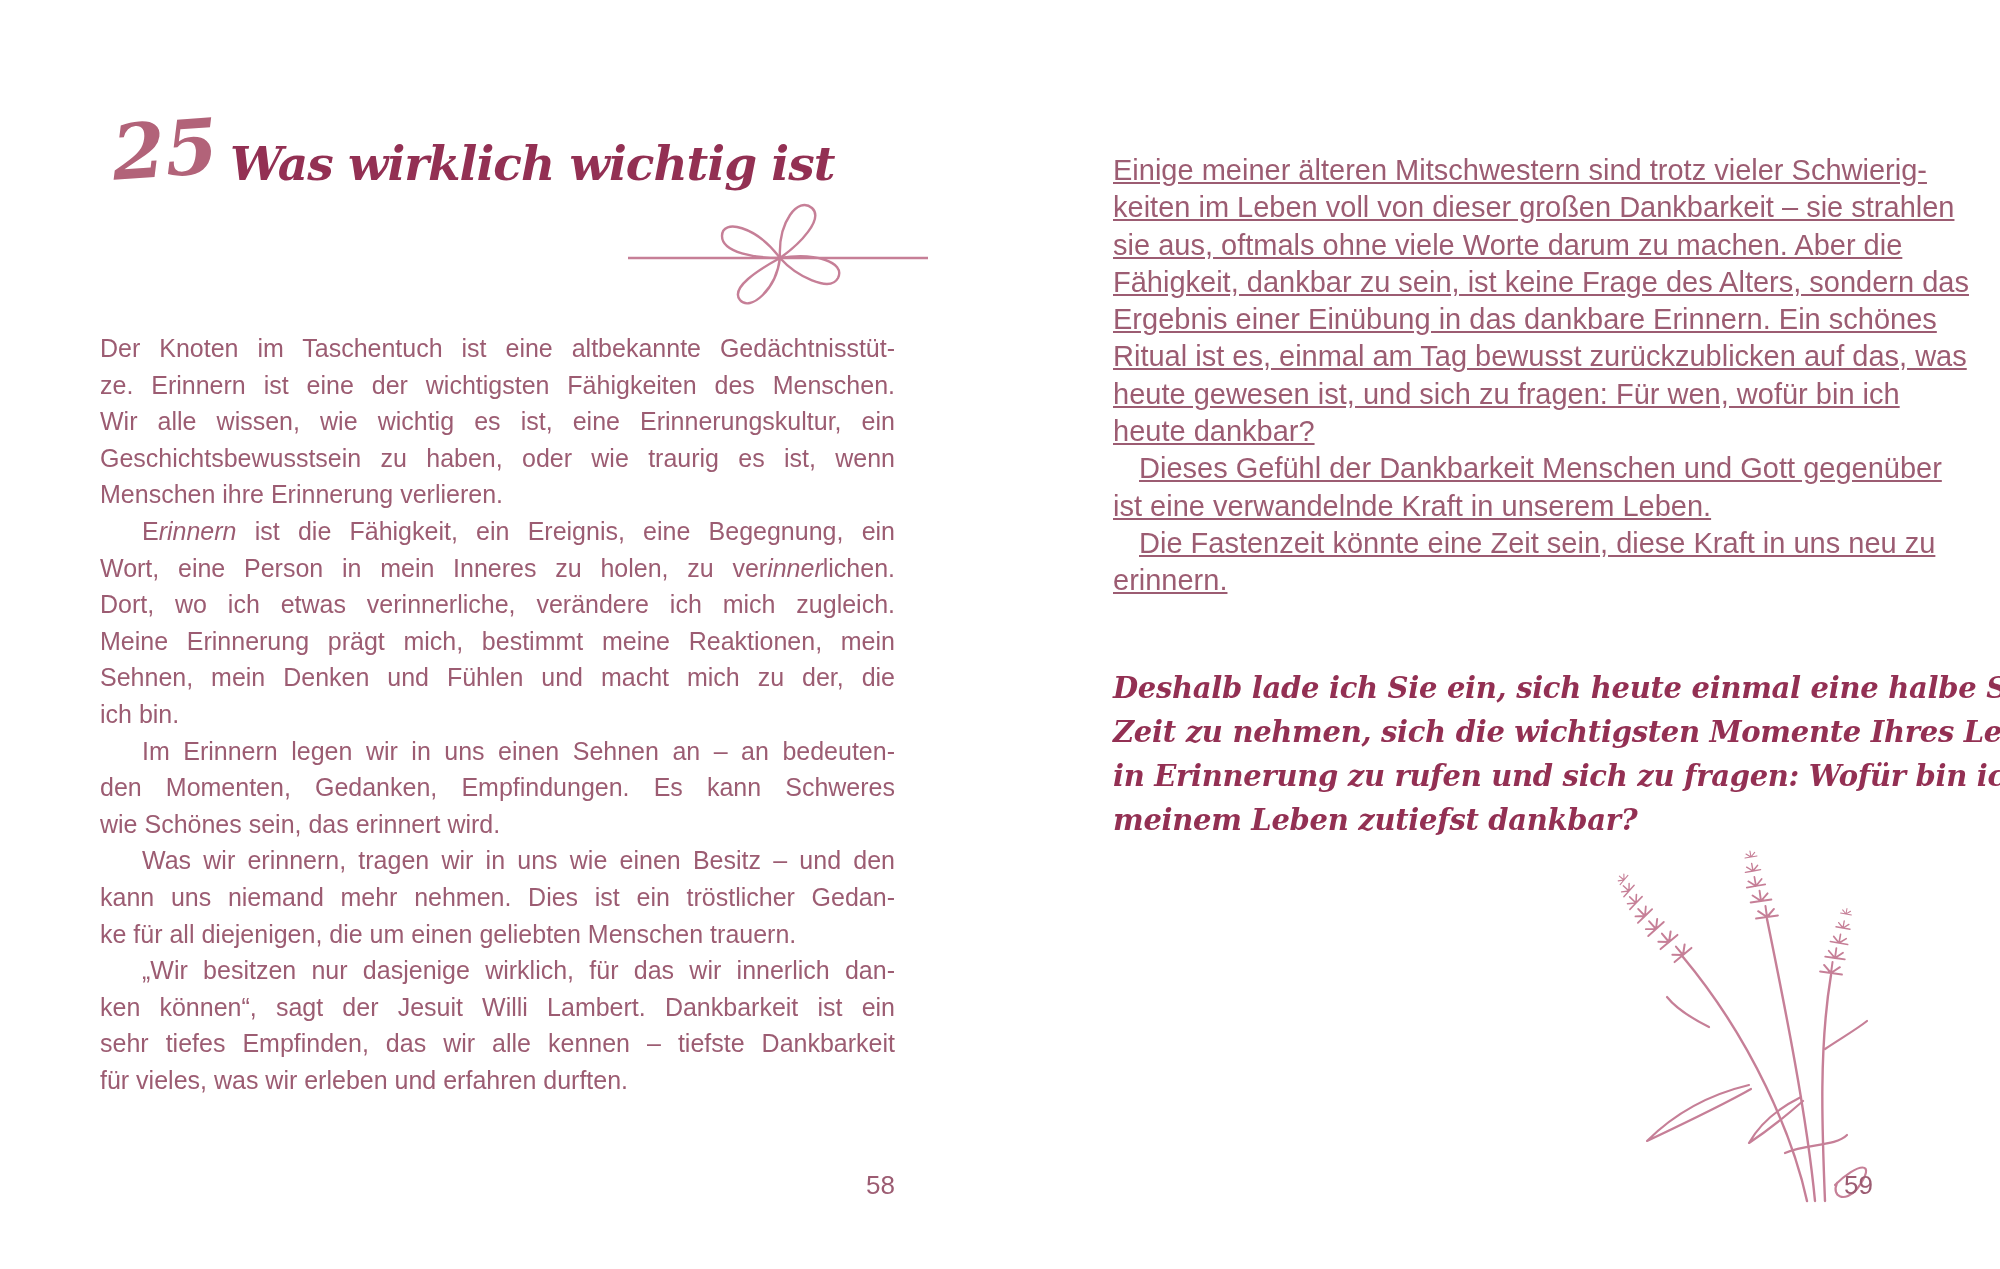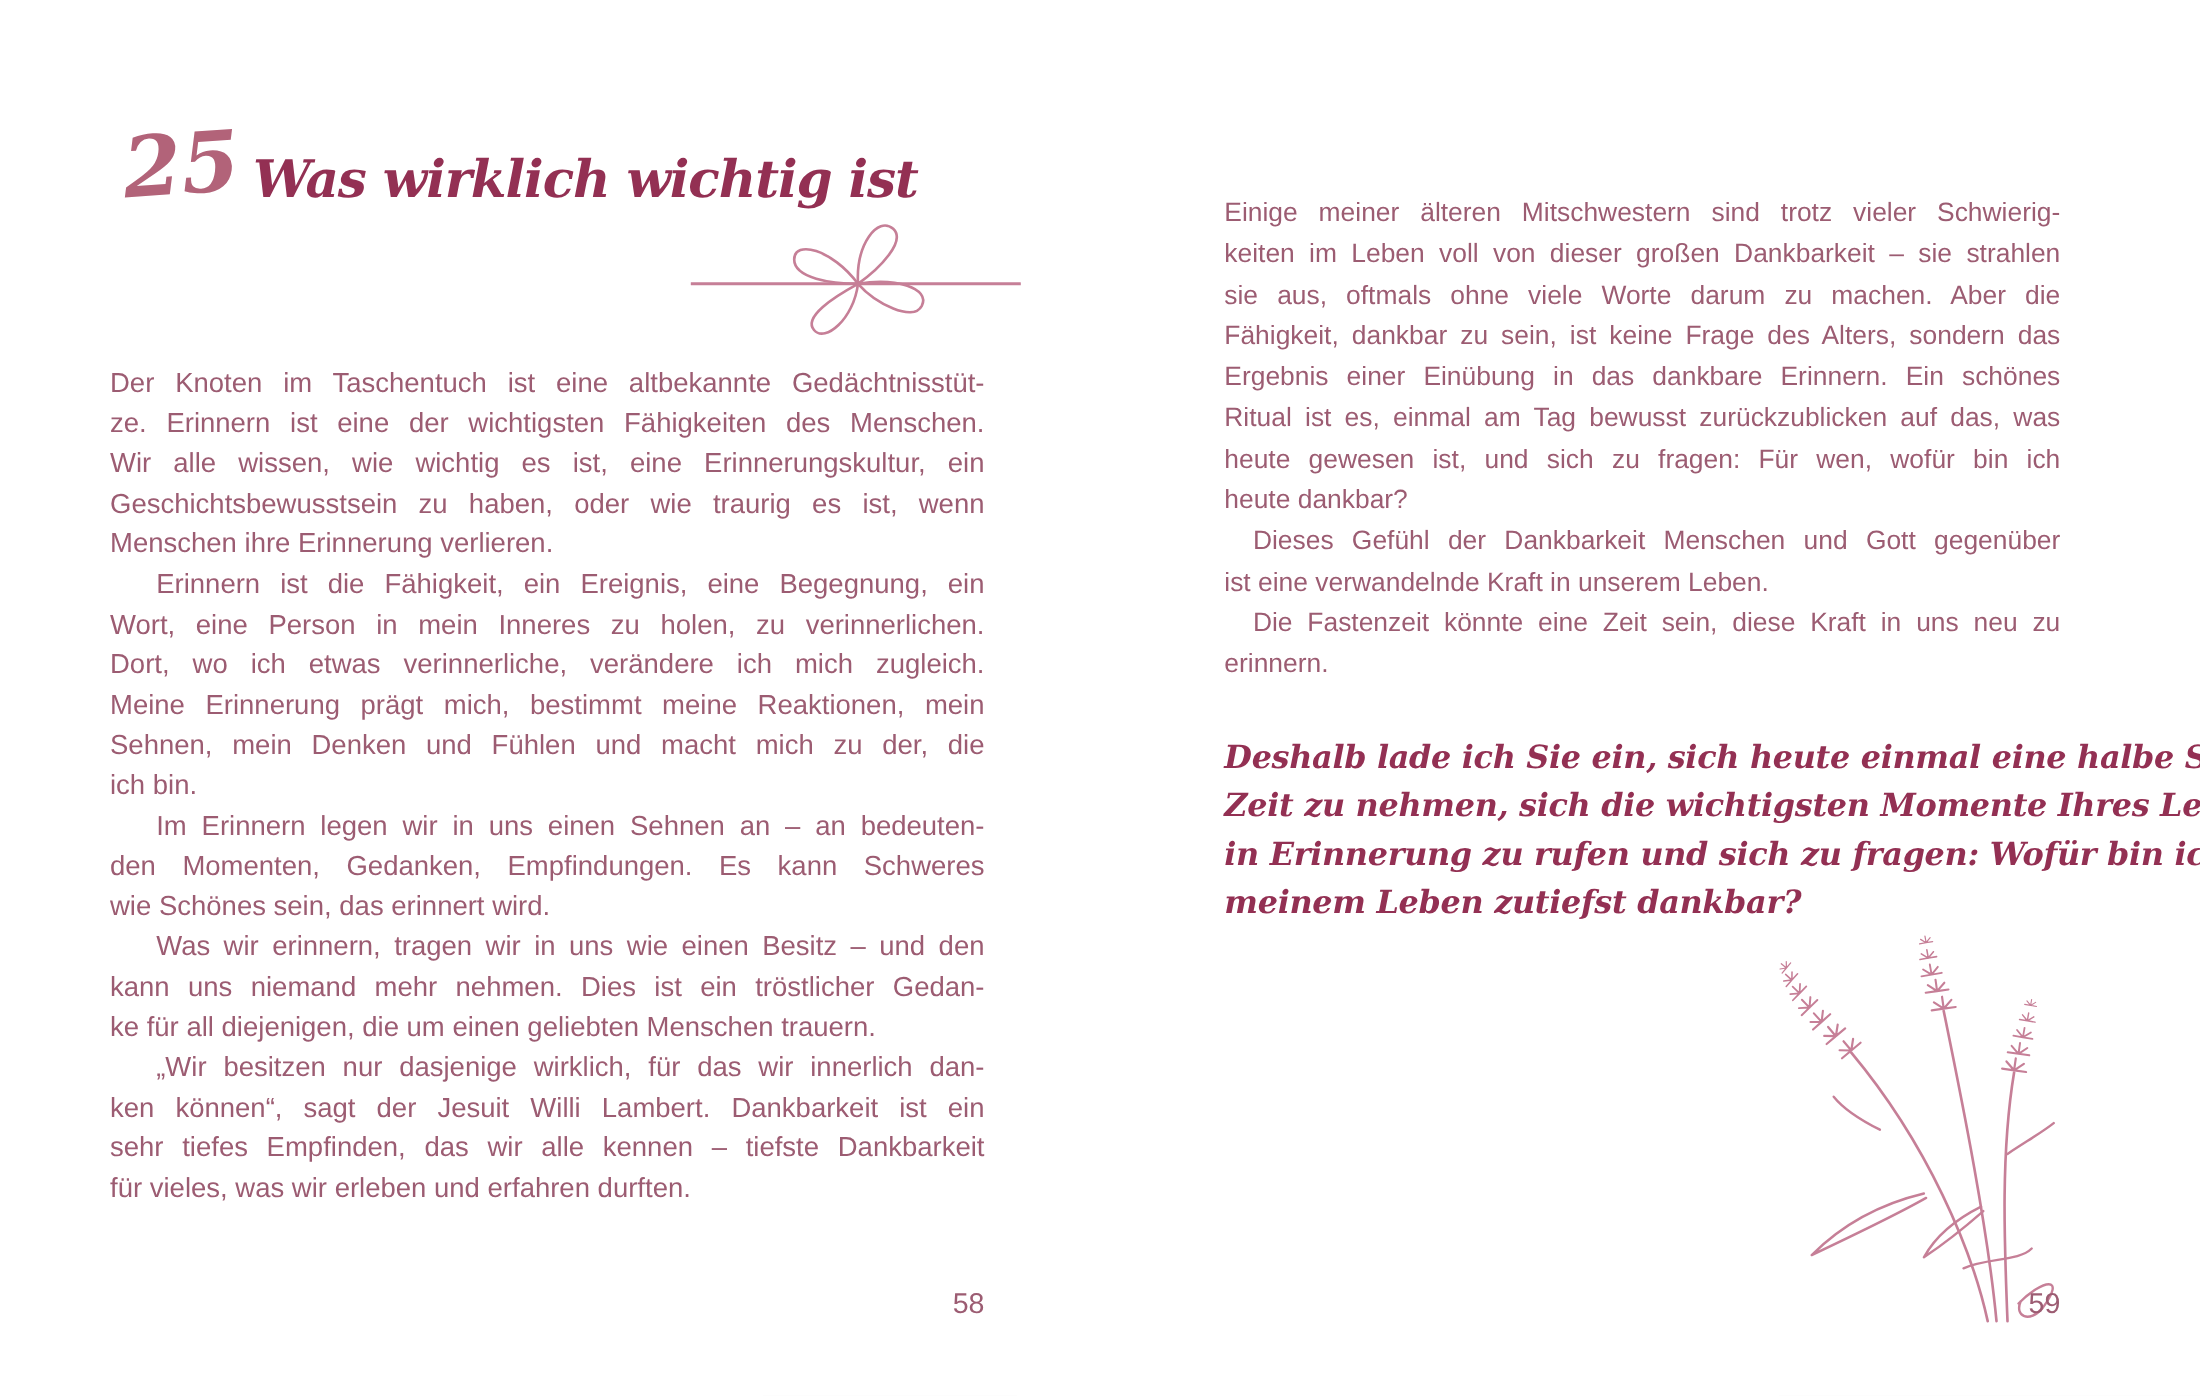--- a/index.html
+++ b/index.html
@@ -22,24 +22,24 @@
   }
   .chaptitle{
     position:absolute;left:214px;top:122px;margin:16px;font-family:"DejaVu Serif",serif;
     font-style:italic;font-weight:600;font-size:47px;line-height:1.1;
     color:var(--accent-script);letter-spacing:-1px;white-space:nowrap;
   }
   
   .col{position:absolute;color:var(--body-text);}
   .col .line{text-align:justify;text-align-last:justify;white-space:nowrap;}
   .col .line.end{text-align:right;text-align-last:left;}
-  .col .line .it{}
+  .col .line .it{font-style:italic;}
   #left-body{left:100px;top:330px;width:795px;font-size:25px;line-height:36.6px;}
   #left-body .line.indent{padding-left:42px;}
-  #right-body{left:1113px;top:175px;width:760px;font-size:24px;line-height:37.3px;}
+  #right-body{left:1113px;top:152px;width:760px;font-size:29px;line-height:37.3px;text-decoration:underline;}
   #right-body .line.indent{padding-left:26px;}
   
   #script-block{
     left:1113px;top:666px;width:780px;font-family:"DejaVu Serif",serif;
     font-style:italic;font-weight:600;font-size:29px;line-height:44px;
     color:var(--accent-script);letter-spacing:-0.3px;
   }
   #script-block .line{text-align:left;text-align-last:left;white-space:nowrap;}
   
   .pagenum{

